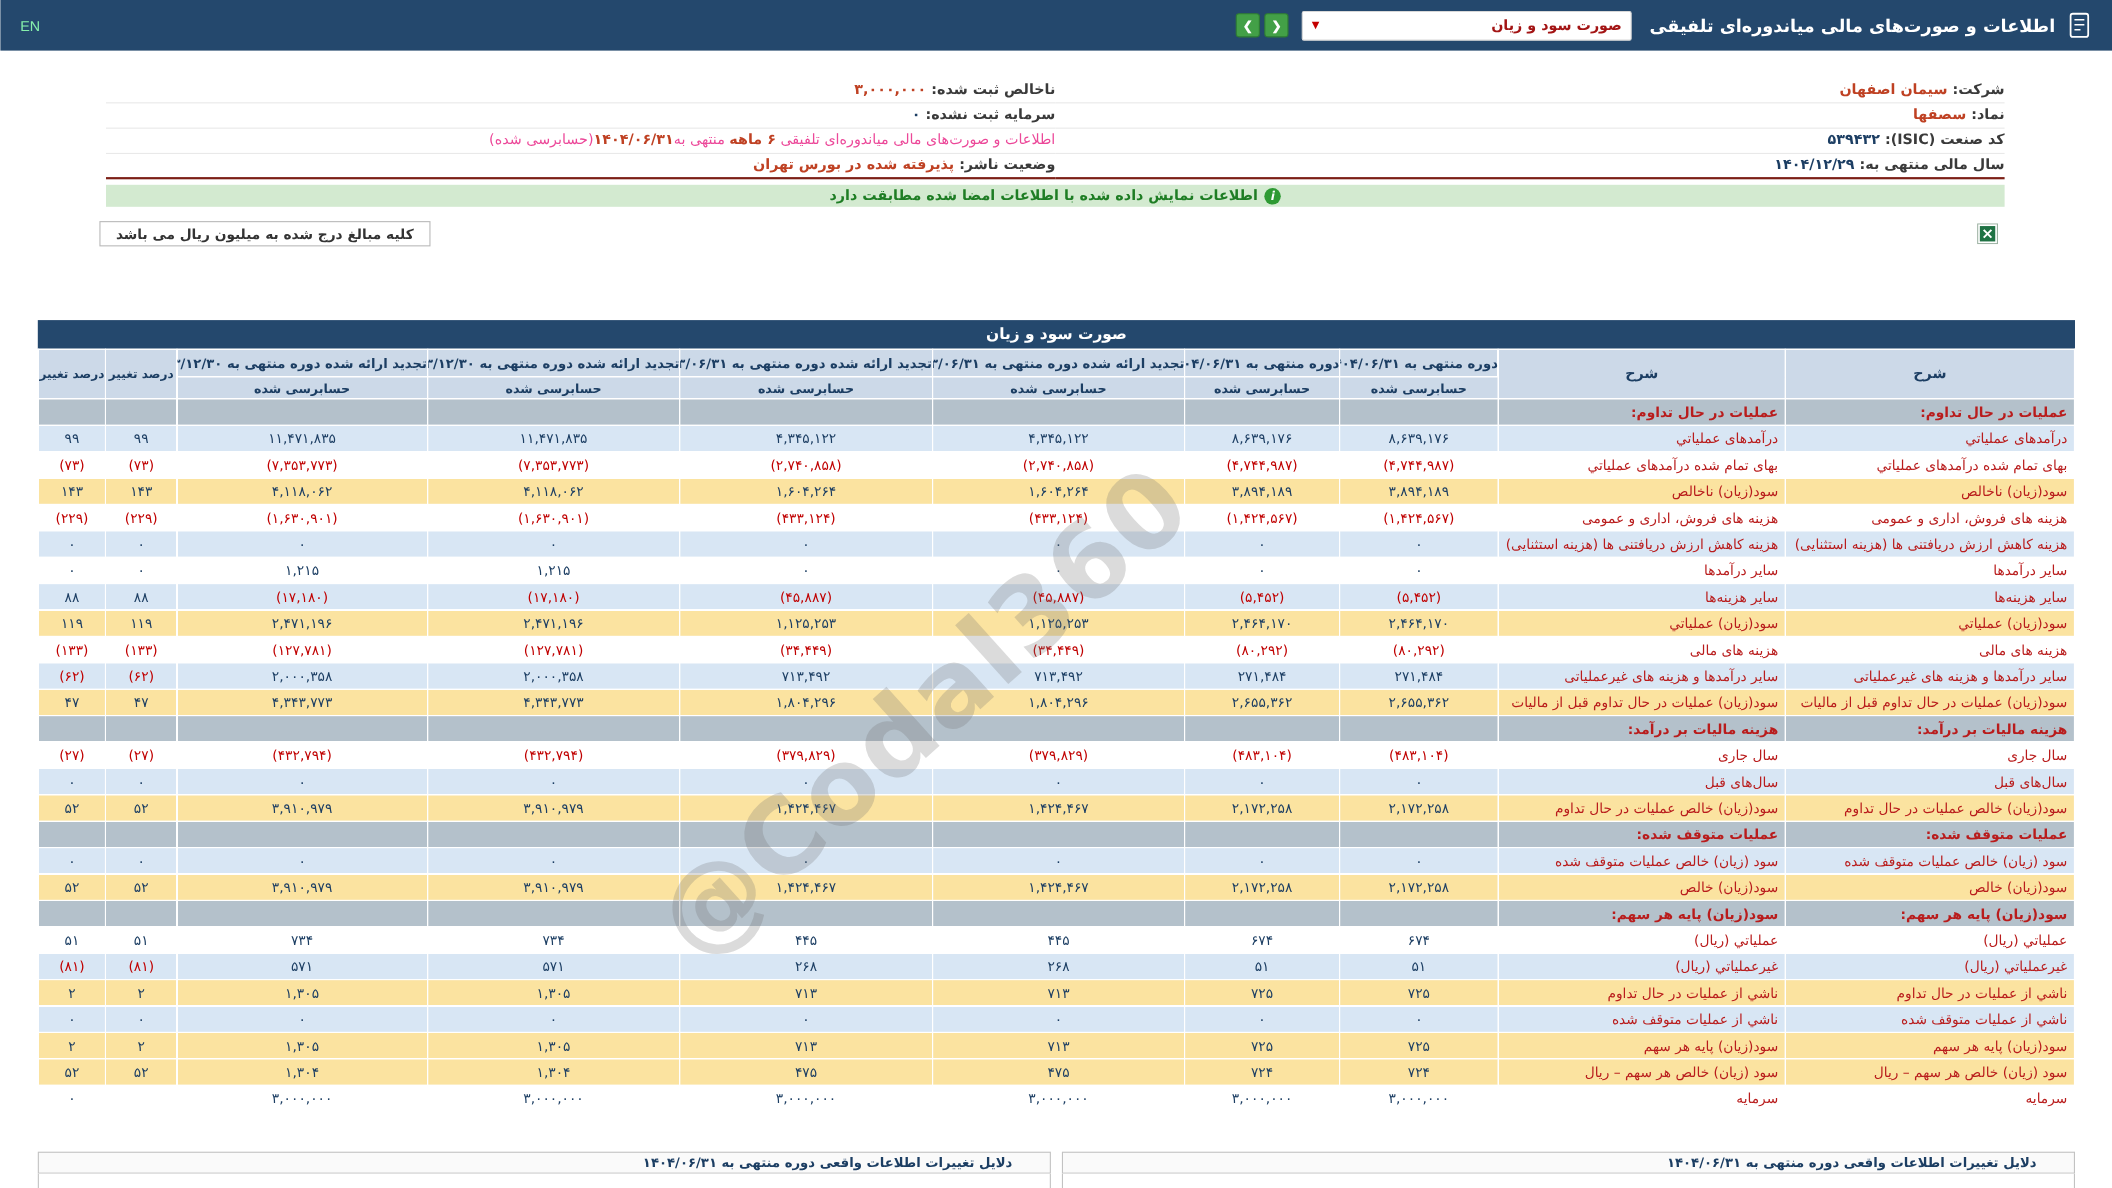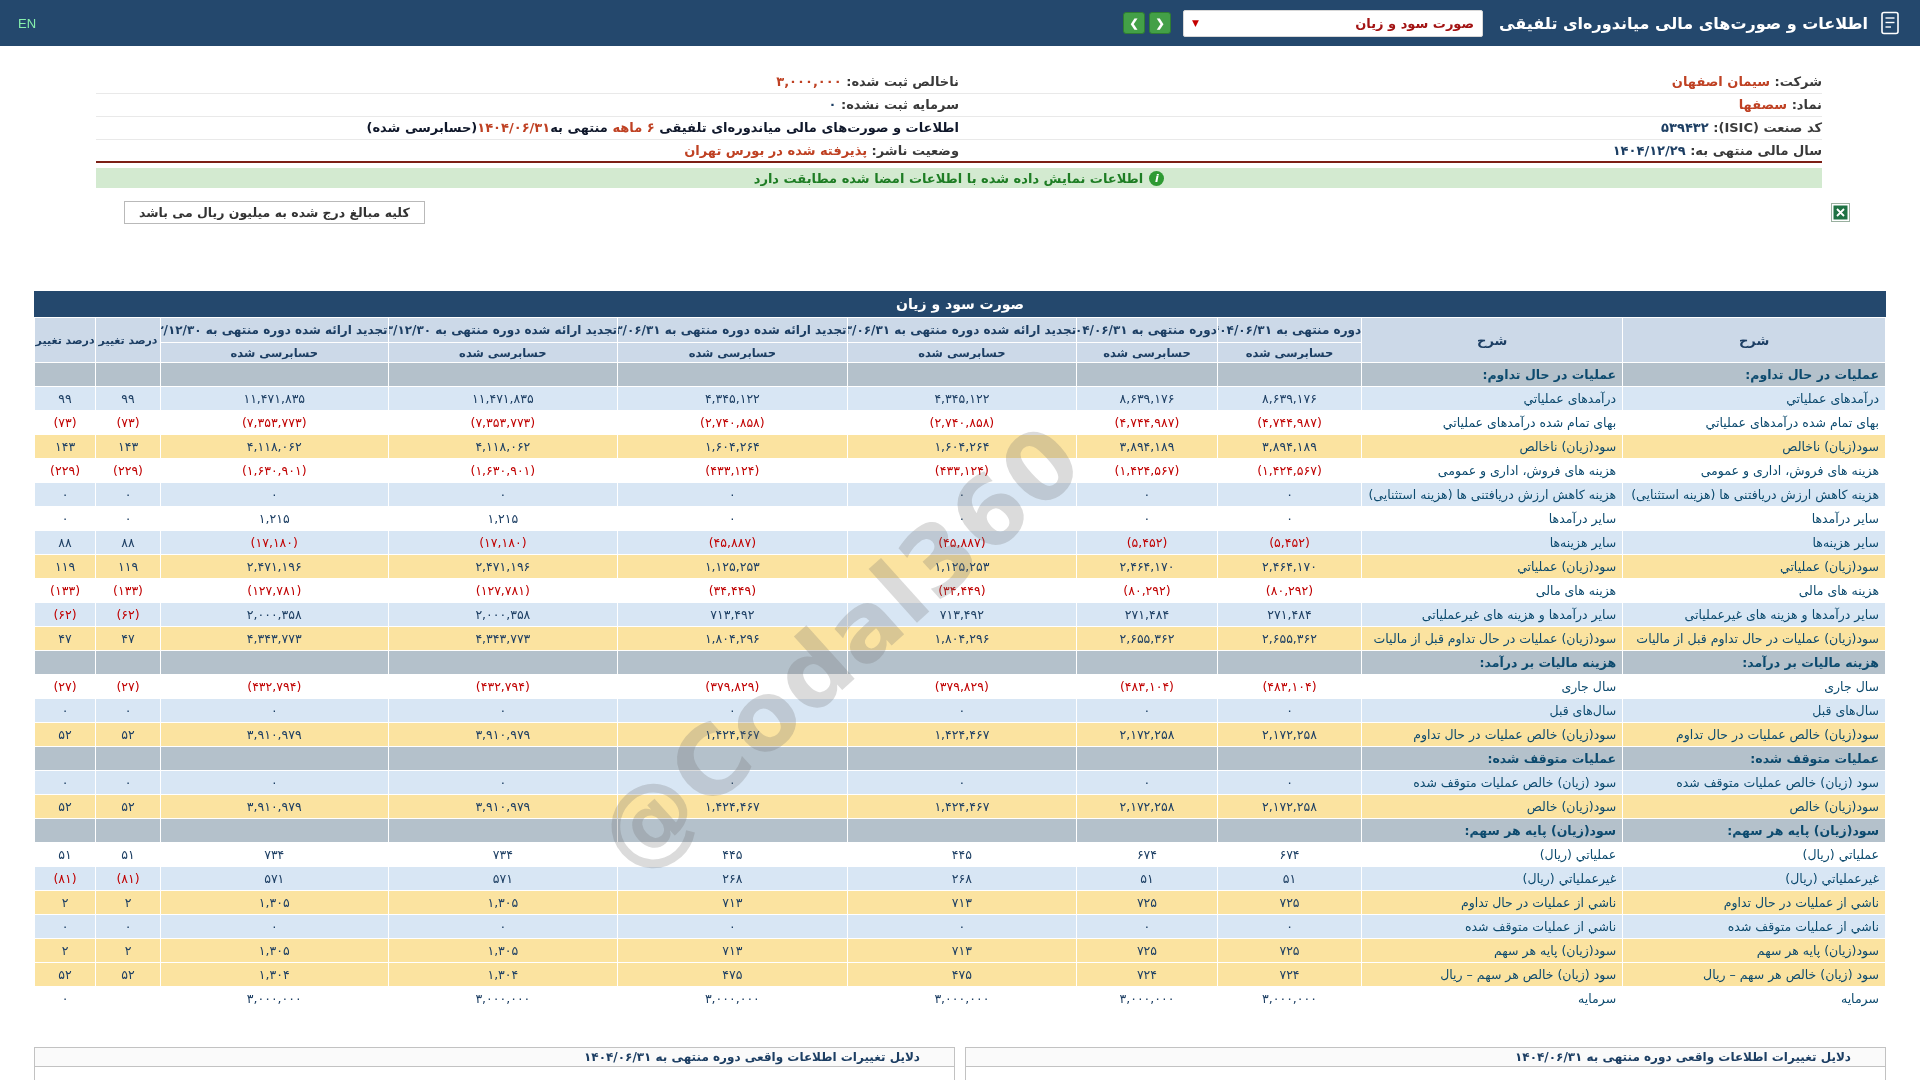--- a/index.html
+++ b/index.html
@@ -22,47 +22,47 @@
   .lang{color:#86efac;font-size:13px;text-decoration:none;cursor:pointer;font-family:"Liberation Sans",sans-serif}
   
   table.info{width:1726px;margin:24px 98px 0;border-collapse:collapse;
     border-bottom:2px solid #7c1f16;}
   table.info td{height:23px;border-bottom:1px solid #e9e9e9;font-size:13px;
     vertical-align:middle;width:50%;}
   table.info tr:last-child td{border-bottom:none}
   .ilbl{font-weight:bold;color:#3a3a3a}
   .v-red{color:#bf4123;font-weight:bold}
   .v-dark{color:#1c3e63;font-weight:bold}
-  .v-lbl{font-weight:bold;color:#0f172a}
+  .v-lbl{font-weight:normal;color:#ec4899}
   
   .banner{width:1726px;margin:5px 98px 0;height:20px;background:#d3ead0;
     display:flex;align-items:center;justify-content:center;gap:6px;
     color:#1e7d24;font-weight:bold;font-size:13px;}
   .info-icon{width:15px;height:15px;border-radius:50%;background:#2e9a33;color:#fff;
     font-size:11px;font-style:italic;font-weight:bold;display:flex;align-items:center;
     justify-content:center;flex:0 0 15px;}
   
-  .noterow{width:1726px;margin:11px 70px 0;display:flex;justify-content:space-between;
+  .noterow{width:1726px;margin:11px 104px 0;display:flex;justify-content:space-between;
     align-items:center;height:26px;}
   .excel-icon{cursor:pointer;display:flex;align-items:center}
   .notebox{border:1px solid #b9b9b9;padding:3px 14px;font-size:12.5px;color:#333;
     font-weight:bold;background:#fff;}
   
   .stmt-wrap{position:relative;margin:66px 34px 0;}
   .stmt-title{background:#24486d;color:#fff;font-weight:bold;font-size:14px;height:26px;
     display:flex;align-items:center;justify-content:center;}
   table.stmt{width:100%;border-collapse:collapse;table-layout:fixed;}
   table.stmt thead th{background:#ccd9e8;color:#1c3e63;font-weight:bold;
     border:1px solid #fff;white-space:nowrap;overflow:hidden;}
   th.cap{height:25px;font-size:12px}
   th.aud{height:20px;font-size:11.5px}
   th.sharh{font-size:13px}
   th.pct{font-size:11px}
   table.stmt tbody td{height:24px;font-size:12.5px;border:1px solid #fff;overflow:hidden;white-space:nowrap;}
-  td.lbl{text-align:right;color:#0c4a6e;padding:0 6px;}
+  td.lbl{text-align:right;color:#b91c1c;padding:0 6px;}
   td.val{text-align:center;color:#1c3e63;padding:0 2px;}
   td.neg{color:#c00000}
   tr.section td{background:#b4c1cb;font-weight:bold}
   tr.yellow td{background:#fbe3a0}
   tr.blue td{background:#d8e6f4}
   tr.white td{background:#fff;border-color:#ececec}
   .watermark{position:absolute;left:27%;top:42%;transform:rotate(-42deg);
     font-size:95px;font-weight:bold;color:rgba(110,110,110,0.25);pointer-events:none;
     letter-spacing:2px;direction:ltr;}
   

